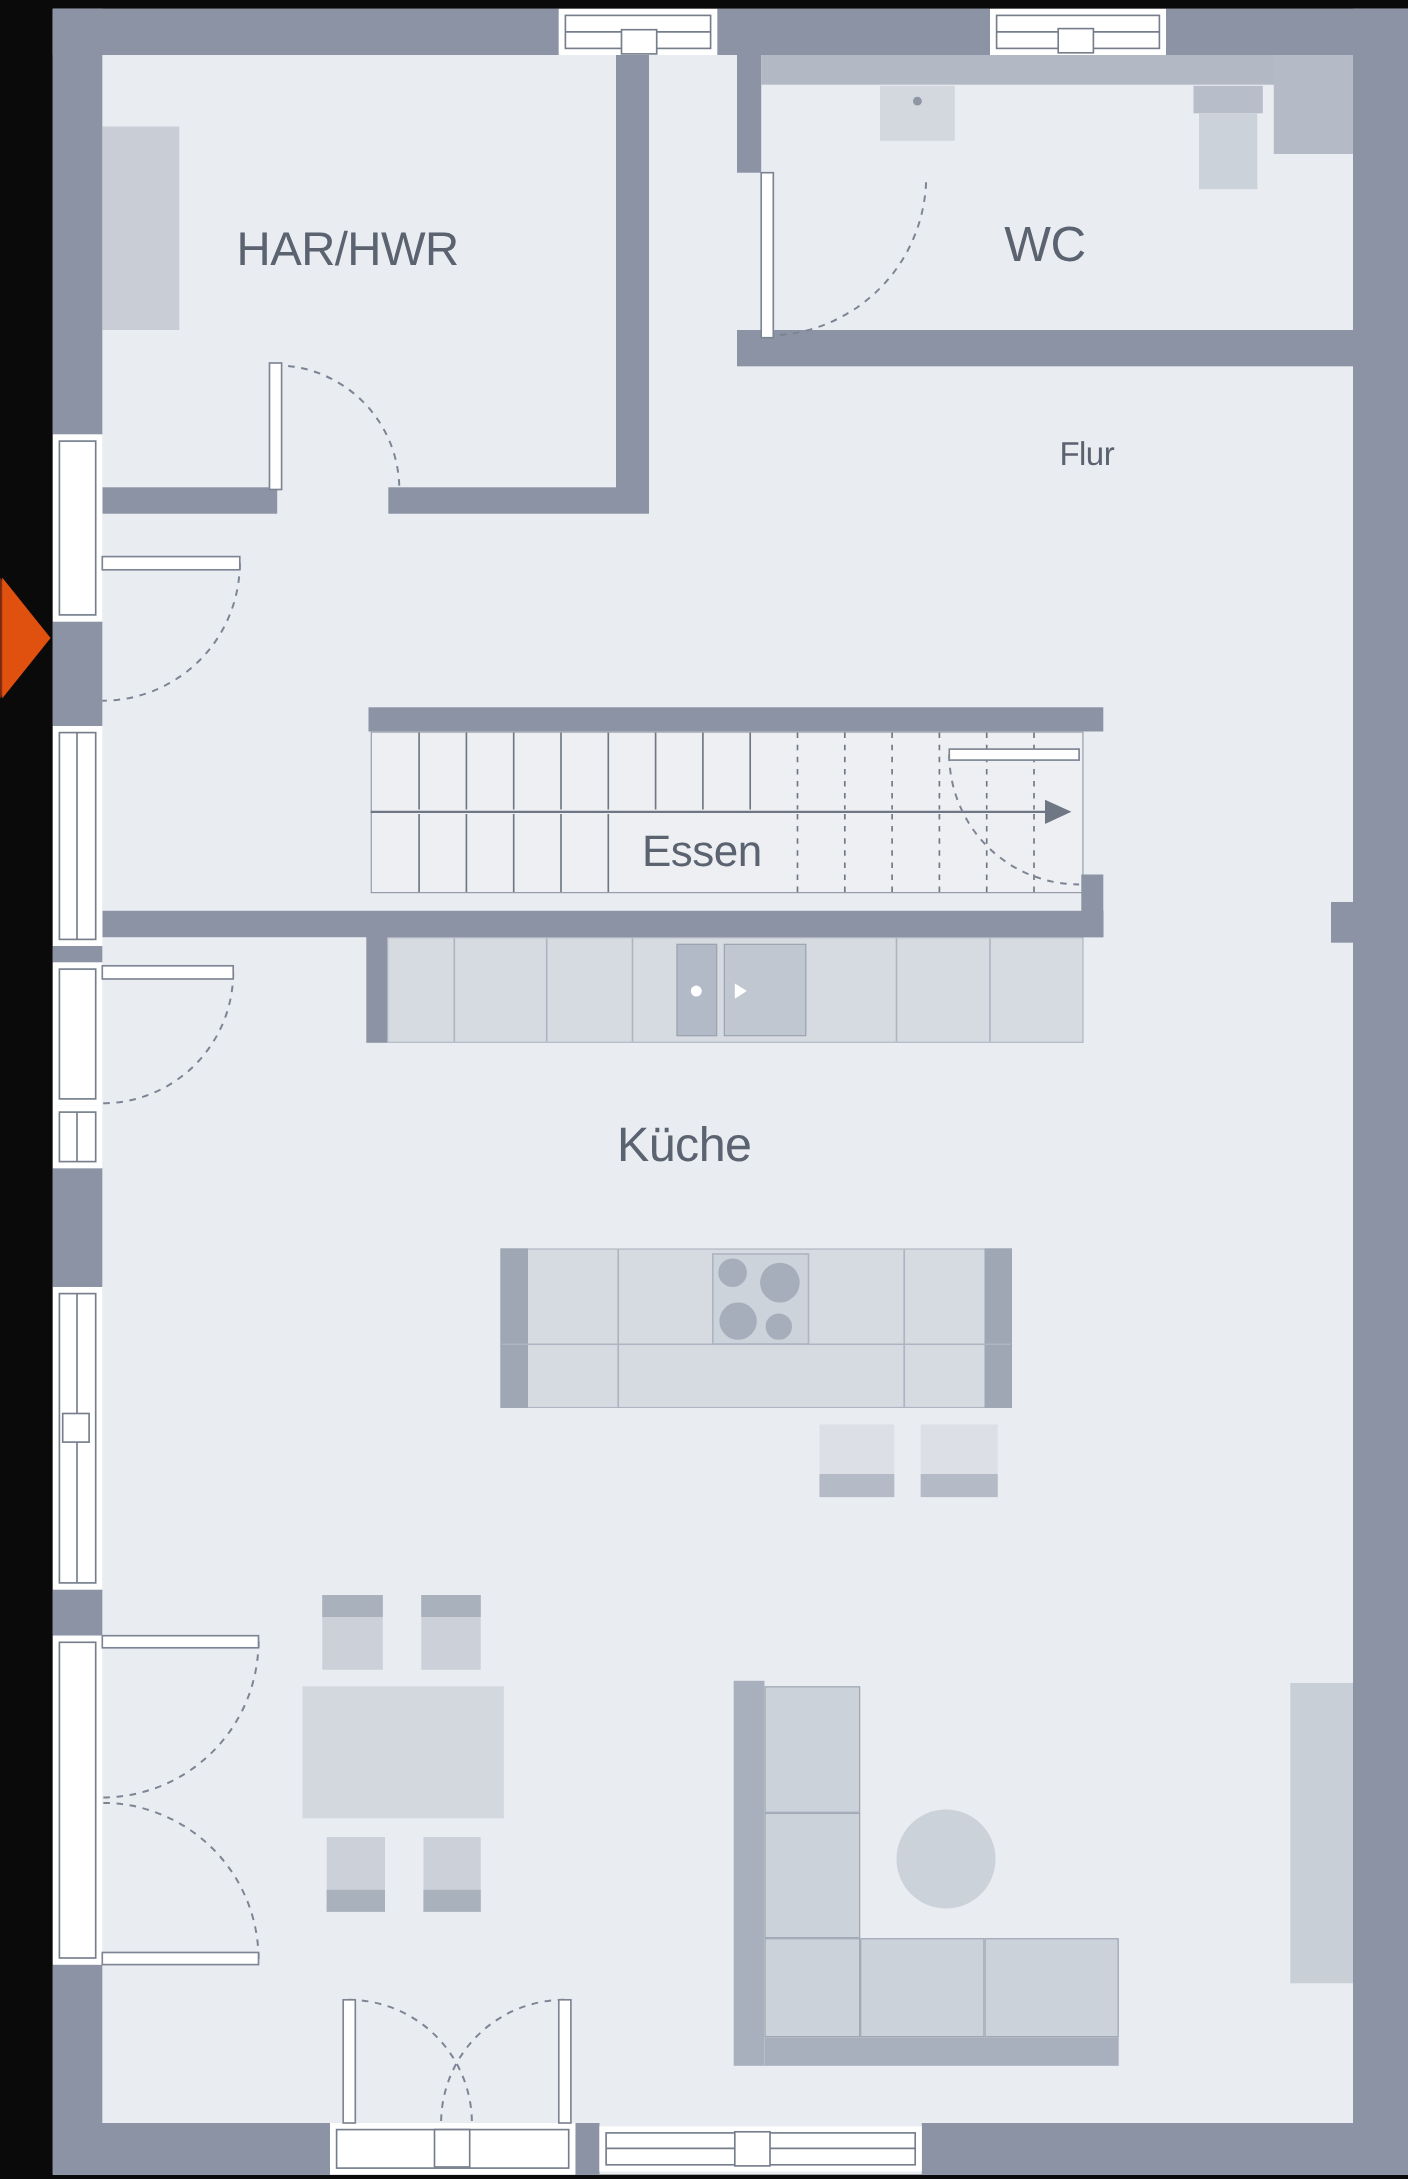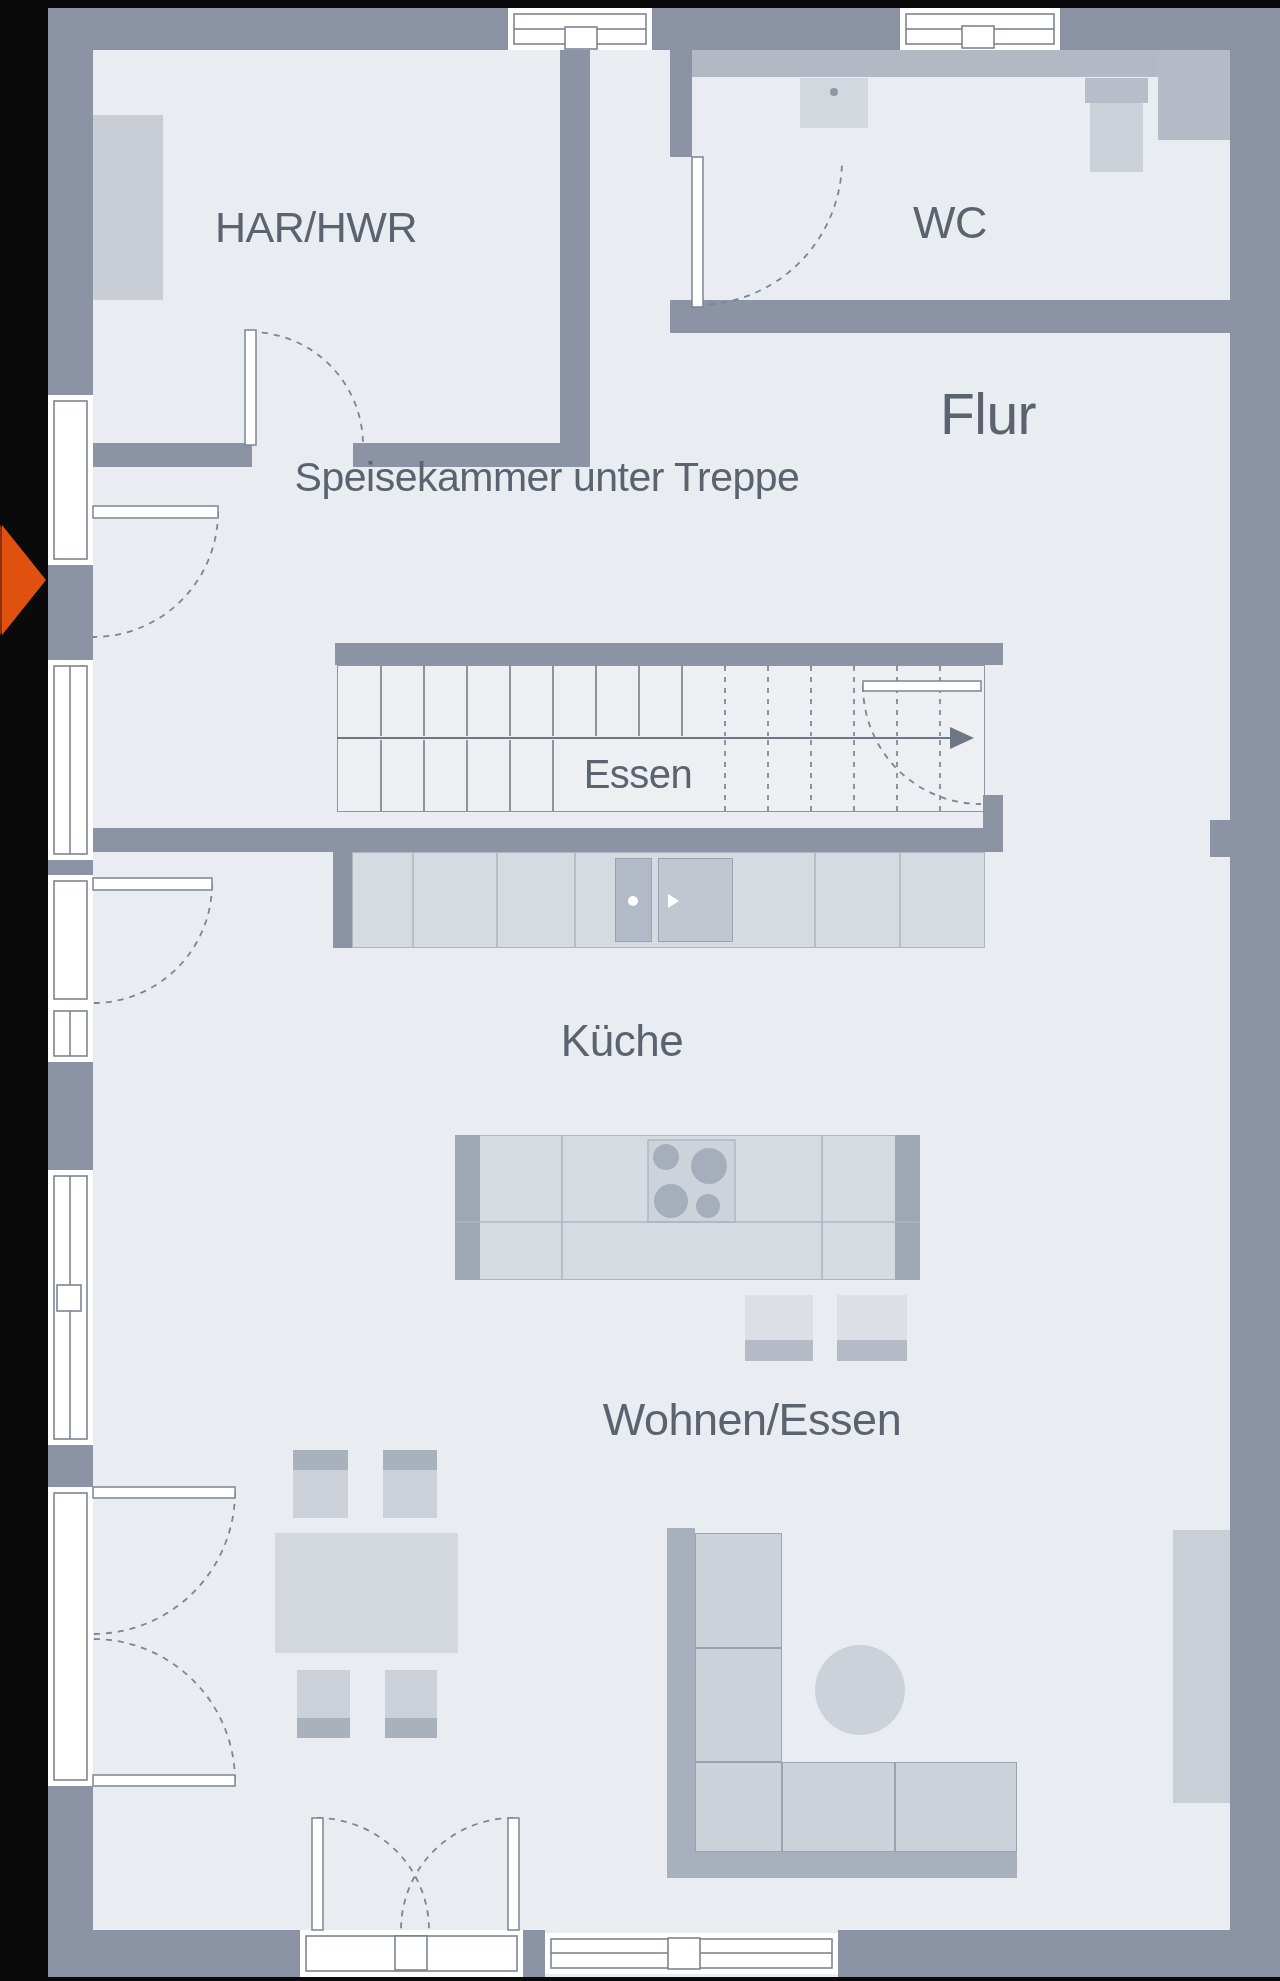--- a/index.html
+++ b/index.html
@@ -182,20 +182,18 @@
       <rect x="93" y="1487" width="142" height="11"></rect>
       <rect x="93" y="1775" width="142" height="11"></rect>
       <rect x="863" y="681" width="118" height="10"></rect>
       <rect x="312" y="1818" width="11" height="112"></rect>
       <rect x="508" y="1818" width="11" height="112"></rect>
     </g>
   </svg>
 
   <div class="rlabel" style="left:316px;top:227px;font-size:43px;">HAR/HWR</div>
   <div class="rlabel" style="left:950px;top:222px;font-size:45px;">WC</div>
-  <div class="rlabel" style="left:988px;top:414px;font-size:57px;">Flur</div>
-  <div class="rlabel" style="left:547px;top:477px;font-size:41px;">Speisekammer unter Treppe</div>
+  <div class="rlabel" style="left:988px;top:414px;font-size:30px;">Flur</div>
   <div class="rlabel" style="left:638px;top:774px;font-size:40px;">Essen</div>
   <div class="rlabel" style="left:622px;top:1041px;font-size:44px;">Küche</div>
-  <div class="rlabel" style="left:752px;top:1419px;font-size:45px;">Wohnen/Essen</div>
 
   <div class="arrow"></div>
 </div>
 
 </body></html>

